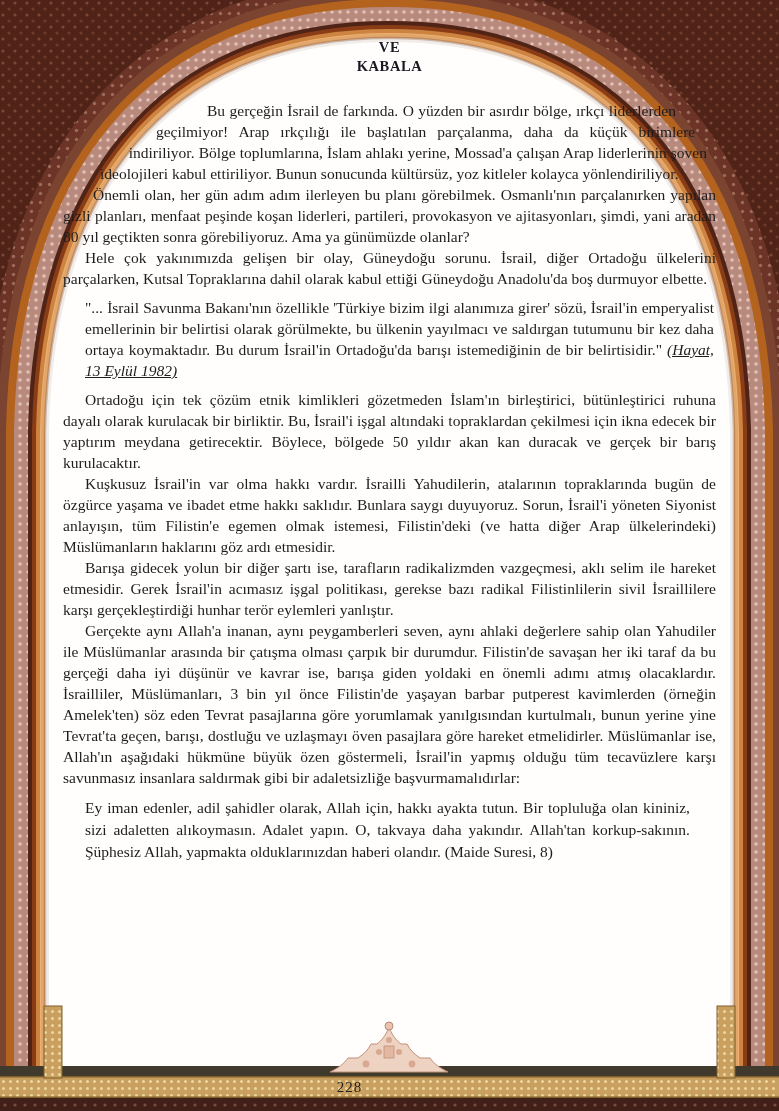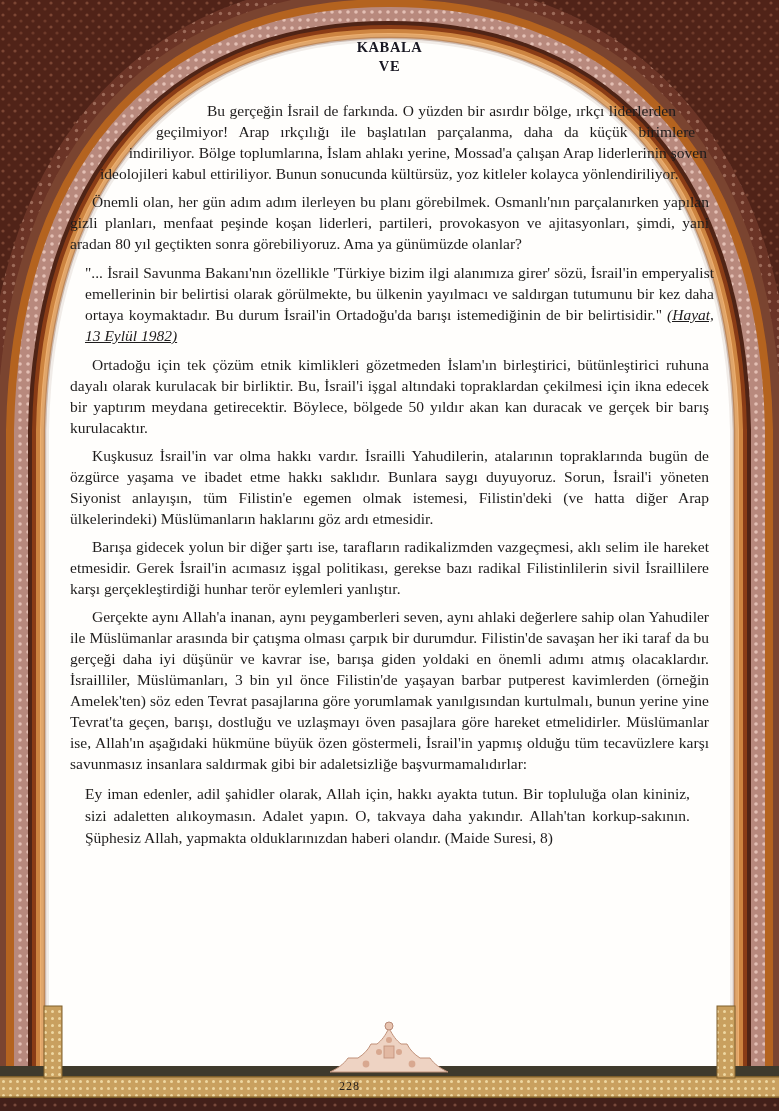--- a/index.html
+++ b/index.html
@@ -7,28 +7,28 @@
         font-family:"Liberation Serif","DejaVu Serif",serif;}
   #frame-svg{position:absolute;left:0;top:0;width:779px;height:1111px;z-index:1;}
   #text-column{position:absolute;left:45px;top:38px;width:689px;padding:0 18px;box-sizing:border-box;
                z-index:2;color:#1e1c1c;font-size:15.5px;line-height:21px;text-align:justify;}
   .book-title{text-align:center;font-weight:bold;font-size:14.5px;line-height:19px;
               letter-spacing:0.6px;color:#191823;margin:0 0 24px 0;}
   .arch-left{float:left;width:122px;height:90px;
              shape-outside:polygon(0 0,122px 0,86px 26px,58px 48px,30px 68px,8px 84px,0 90px);}
   .arch-right{float:right;width:40px;height:48px;
               shape-outside:polygon(40px 0,0 0,22px 24px,34px 48px,40px 48px);}
-  p.blk{margin:7px;}
+  p.blk{margin:0;}
   p.body{text-indent:22px;}
   p.quote{margin:8px 2px 8px 22px;}
   p.verse{margin:9px 26px 12px 22px;font-weight:bold;line-height:22px;}
   .seg-b{font-weight:normal;}
   .seg-i{font-style:italic;text-decoration:underline;}
   #page-number{position:absolute;left:0;top:1079px;width:699px;text-align:center;z-index:3;
-               font-size:12px;color:#26201c;letter-spacing:1px;}
+               font-size:15px;color:#26201c;letter-spacing:1px;}
 </style>
 </head>
 <body>
 
 <div id="page">
 
   <svg id="frame-svg" viewBox="0 0 779 1111" xmlns="http://www.w3.org/2000/svg">
     <defs>
       <pattern id="pBase" width="12" height="12" patternUnits="userSpaceOnUse">
         <rect width="12" height="12" fill="#502318"></rect>
@@ -94,28 +94,29 @@
       <circle cx="379" cy="1052" r="3" fill="#d8a890"></circle>
       <circle cx="399" cy="1052" r="3" fill="#d8a890"></circle>
       <circle cx="366" cy="1064" r="3.4" fill="#d8a890"></circle>
       <circle cx="412" cy="1064" r="3.4" fill="#d8a890"></circle>
       <rect x="384" y="1046" width="10" height="12" fill="#e2b8a2" stroke="#c09078" stroke-width="0.8"></rect>
     </g>
   </svg>
 
   <div id="text-column">
     <div class="book-title">
+      <div>VE</div>
       <div>KABALA</div>
-      <div>VE</div>
     </div>
     <div class="arch-left"></div>
     <div class="arch-right"></div>
 
   <p class="blk body"><span>Bu gerçeğin İsrail de farkında. O yüzden bir asırdır bölge, ırkçı liderlerden geçilmiyor! Arap ırkçılığı ile başlatılan parçalanma, daha da küçük birimlere indiriliyor. Bölge toplumlarına, İslam ahlakı yerine, Mossad'a çalışan Arap liderlerinin şoven ideolojileri kabul ettiriliyor. Bunun sonucunda kültürsüz, yoz kitleler kolayca yönlendiriliyor.</span></p>
       <p class="blk body"><span>Önemli olan, her gün adım adım ilerleyen bu planı görebilmek. Osmanlı'nın parçalanırken yapılan gizli planları, menfaat peşinde koşan liderleri, partileri, provokasyon ve ajitasyonları, şimdi, yani aradan 80 yıl geçtikten sonra görebiliyoruz. Ama ya günümüzde olanlar?</span></p>
+      <p class="blk body"><span>Hele çok yakınımızda gelişen bir olay, Güneydoğu sorunu. İsrail, diğer Ortadoğu ülkelerini parçalarken, Kutsal Topraklarına dahil olarak kabul ettiği Güneydoğu Anadolu'da boş durmuyor elbette.</span></p>
       <p class="blk quote"><span>"... İsrail Savunma Bakanı'nın özellikle </span><span class="seg-b">'Türkiye bizim ilgi alanımıza girer'</span><span> sözü, İsrail'in emperyalist emellerinin bir belirtisi olarak görülmekte, bu ülkenin yayılmacı ve saldırgan tutumunu bir kez daha ortaya koymaktadır. Bu durum İsrail'in Ortadoğu'da barışı istemediğinin de bir belirtisidir." </span><span class="seg-i">(Hayat, 13 Eylül 1982)</span></p>
       <p class="blk body"><span>Ortadoğu için tek çözüm etnik kimlikleri gözetmeden İslam'ın birleştirici, bütünleştirici ruhuna dayalı olarak kurulacak bir birliktir. Bu, İsrail'i işgal altındaki topraklardan çekilmesi için ikna edecek bir yaptırım meydana getirecektir. Böylece, bölgede 50 yıldır akan kan duracak ve gerçek bir barış kurulacaktır.</span></p>
       <p class="blk body"><span>Kuşkusuz İsrail'in var olma hakkı vardır. İsrailli Yahudilerin, atalarının topraklarında bugün de özgürce yaşama ve ibadet etme hakkı saklıdır. Bunlara saygı duyuyoruz. Sorun, İsrail'i yöneten Siyonist anlayışın, tüm Filistin'e egemen olmak istemesi, Filistin'deki (ve hatta diğer Arap ülkelerindeki) Müslümanların haklarını göz ardı etmesidir.</span></p>
       <p class="blk body"><span>Barışa gidecek yolun bir diğer şartı ise, tarafların radikalizmden vazgeçmesi, aklı selim ile hareket etmesidir. Gerek İsrail'in acımasız işgal politikası, gerekse bazı radikal Filistinlilerin sivil İsraillilere karşı gerçekleştirdiği hunhar terör eylemleri yanlıştır.</span></p>
       <p class="blk body"><span>Gerçekte aynı Allah'a inanan, aynı peygamberleri seven, aynı ahlaki değerlere sahip olan Yahudiler ile Müslümanlar arasında bir çatışma olması çarpık bir durumdur. Filistin'de savaşan her iki taraf da bu gerçeği daha iyi düşünür ve kavrar ise, barışa giden yoldaki en önemli adımı atmış olacaklardır. İsrailliler, Müslümanları, 3 bin yıl önce Filistin'de yaşayan barbar putperest kavimlerden (örneğin Amelek'ten) söz eden Tevrat pasajlarına göre yorumlamak yanılgısından kurtulmalı, bunun yerine yine Tevrat'ta geçen, barışı, dostluğu ve uzlaşmayı öven pasajlara göre hareket etmelidirler. Müslümanlar ise, Allah'ın aşağıdaki hükmüne büyük özen göstermeli, İsrail'in yapmış olduğu tüm tecavüzlere karşı savunmasız insanlara saldırmak gibi bir adaletsizliğe başvurmamalıdırlar:</span></p>
       <p class="blk verse"><span class="seg-b">Ey iman edenler, adil şahidler olarak, Allah için, hakkı ayakta tutun. Bir topluluğa olan kininiz, sizi adaletten alıkoymasın. Adalet yapın. O, takvaya daha yakındır. Allah'tan korkup-sakının. Şüphesiz Allah, yapmakta olduklarınızdan haberi olandır. (Maide Suresi, 8)</span></p>
     </div>
 
   <div id="page-number">228</div>
 </div>

